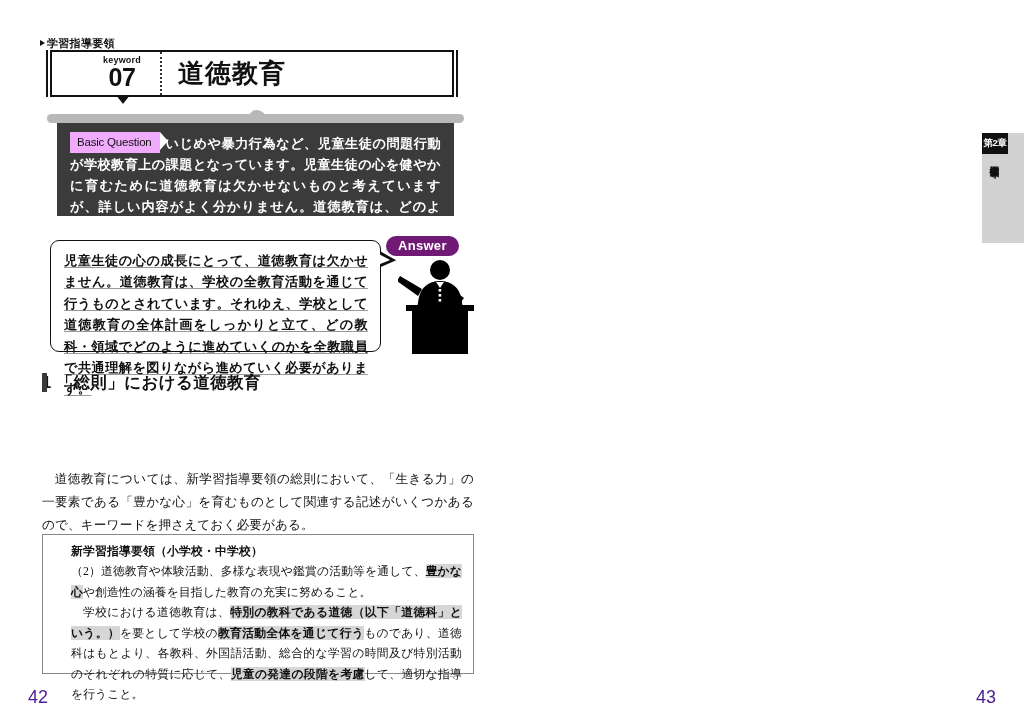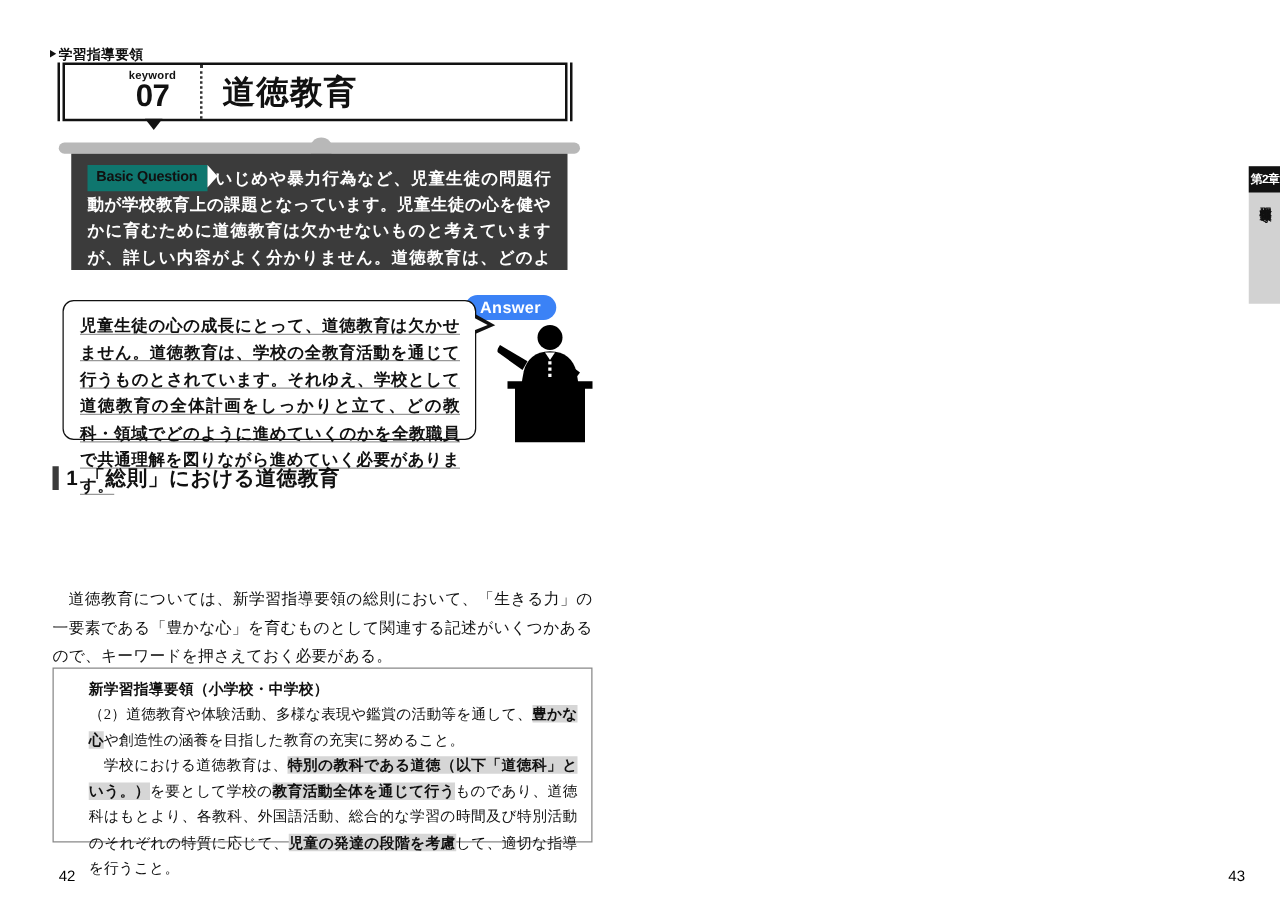--- a/index.html
+++ b/index.html
@@ -142,24 +142,24 @@
     top: 123px;
     width: 397px;
     height: 93px;
     background: #3b3b3b;
     color: #ffffff;
     box-sizing: border-box;
     padding: 9px 13px 8px 13px;
   }
   .bq-badge {
     display: inline-block;
-    background: #0f766e;
+    background: #f0abfc;
     color: #111111;
     font-family: "Liberation Sans", sans-serif;
-    font-weight: bold;
+    font-weight: normal;
     font-size: 11.5px;
     letter-spacing: -.2px;
     padding: 1px 8px 1.5px 7px;
     margin-right: 6px;
     vertical-align: 2px;
     position: relative;
   }
   .bq-badge::after{
     content:"";
     position:absolute;
@@ -174,23 +174,23 @@
     line-height: 1.58;
     letter-spacing: .4px;
     font-family: "Liberation Serif", serif;
     font-weight: bold;
     text-align: justify;
   }
 
   
   .ans-badge {
     position: absolute;
-    left: 372px;
+    left: 386px;
     top: 236px;
-    background: #3b82f6;
+    background: #701a75;
     color: #ffffff;
     font-family: "Liberation Sans", sans-serif;
     font-weight: bold;
     font-size: 13px;
     letter-spacing: .3px;
     padding: 2px 12px 3px 12px;
     border-radius: 11px;
   }
   .ans-box {
     position: absolute;
@@ -237,21 +237,20 @@
   .speaker { position: absolute; left: 398px; top: 258px; }
 
   
   .sec-head {
     position: absolute;
     font-family: "Liberation Sans", sans-serif;
     font-weight: bold;
     font-size: 16.5px;
     letter-spacing: .4px;
     white-space: nowrap;
-    padding-left: 11px;
   }
   .sec-head::before {
     content: "";
     position: absolute;
     left: 0; top: 1px;
     width: 4.5px; height: 19px;
     background: #3a3a3a;
   }
   .sec1 { left: 42px; top: 372px; }
 
@@ -306,21 +305,21 @@
   .hl {
     background: #d6d6d6;
     font-weight: bold;
   }
 
   
   .tab {
     position: absolute;
     right: 0;
     top: 133px;
-    width: 25px;
+    width: 42px;
     height: 110px;
     background: #d2d2d2;
   }
   .tab-head {
     width: 26px;
     height: 21px;
     background: #111;
     color: #fff;
     font-family: "Liberation Sans", sans-serif;
     font-size: 9.5px;
@@ -341,23 +340,22 @@
     line-height: 1;
     margin-left: 8px;
     color: #111;
   }
 
   
   .folio {
     position: absolute;
     bottom: 18px;
     font-family: "Liberation Sans", sans-serif;
-    font-size: 12px;
-    color: #000000;
-    margin-left: 19px;
+    font-size: 18px;
+    color: #4c1d95;
   }
   .folio-l { left: 28px; }
   .folio-r { right: 28px; }
 </style>
 </head>
 <body>
 
 <div class="page page-left">
 
   <div class="breadcrumb">

